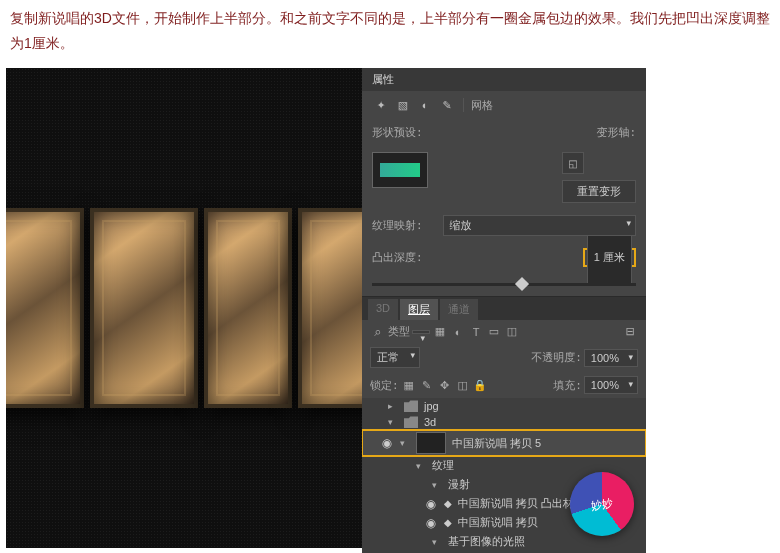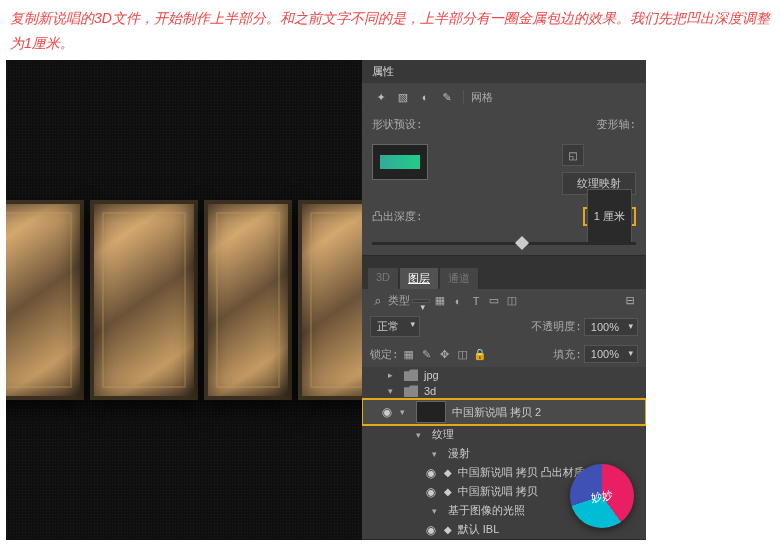--- a/index.html
+++ b/index.html
@@ -1,17 +1,17 @@
 <!DOCTYPE html>
 <html><head>
 <meta charset="utf-8">
 <style>
 * { margin: 0; padding: 0; box-sizing: border-box; }
 body { width: 780px; height: 553px; background: #fff; font-family: "Microsoft YaHei", sans-serif; font-size: 13px; overflow: hidden; }
-.instructions { padding: 6px 10px 4px; line-height: 1.8; color: #ef4444; font-size: 14px; font-style: italic; }
+.instructions { padding: 6px 10px 12px; line-height: 1.8; color: #7f1d1d; font-size: 14px; }
 .screenshot { position: relative; width: 640px; height: 480px; margin: 0 6px; background: #1a1a1a; display: flex; }
 .canvas { flex: 1; background: #0f0f0f; position: relative; overflow: hidden; }
 .noise { position: absolute; inset: 0; background-image: radial-gradient(rgba(60,60,60,0.3) 1px, transparent 1px); background-size: 3px 3px; }
 .text3d { position: absolute; top: 50%; left: -30px; transform: translateY(-50%); display: flex; gap: 6px; }
 .glyph { width: 108px; height: 200px; background: linear-gradient(145deg,#8a6b4a 0%,#d4a86e 20%,#6b5338 50%,#c49a62 80%,#5a4530 100%); border: 4px solid #3a2f20; box-shadow: inset 0 0 20px rgba(0,0,0,.6), 0 8px 20px rgba(0,0,0,.8); position: relative; }
 .glyph::after { content: ""; position: absolute; inset: 8px; border: 2px solid rgba(200,160,100,.3); }
 .panels { width: 284px; background: #454545; display: flex; flex-direction: column; font-size: 11px; color: #ccc; }
 .panel-section { border-bottom: 1px solid #2a2a2a; }
 .panel-header { background: #383838; padding: 4px 10px; font-size: 11px; color: #ddd; display: flex; align-items: center; gap: 6px; }
 .toolbar { display: flex; gap: 4px; padding: 6px 10px; align-items: center; background: #454545; }
@@ -88,22 +88,26 @@
       <div class="row" style="align-items:flex-start">
         <div>
           <div class="thumb">
               <div class="thumb-inner"></div>
             </div>
         </div>
         <span class="spacer"></span>
         <div style="text-align:right">
           <div class="small-btn">◱</div>
           <div style="height:6px"></div>
-          <div class="wide-btn">纹理映射</div>
-        </div>
+          <div class="wide-btn">重置变形</div>
+        </div>
+      </div>
+      <div class="row">
+        <span class="label">纹理映射:</span>
+        <div class="dropdown" style="flex:1">缩放</div>
       </div>
       <div class="row">
         <span class="label">凸出深度:</span>
         <span class="spacer"></span>
         <span class="highlight-box">
           <span class="input-box">1 厘米</span>
         </span>
       </div>
       <div class="slider-row">
         <div class="slider-track">
@@ -160,21 +164,21 @@
         <div class="layer-row">
           <span class="eye"></span>
           <span class="tri">▾</span>
           <span class="folder-ico"></span>
           <span>3d</span>
         </div>
         <div class="layer-row indent-1 hl-row">
           <span class="eye">◉</span>
           <span class="tri">▾</span>
           <div class="layer-thumb-sm"></div>
-          <span>中国新说唱 拷贝 2</span>
+          <span>中国新说唱 拷贝 5</span>
         </div>
         <div class="layer-row indent-2">
           <span class="eye"></span>
           <span class="tri">▾</span>
           <span>纹理</span>
         </div>
         <div class="layer-row indent-3">
           <span class="eye"></span>
           <span class="tri">▾</span>
           <span>漫射</span>

